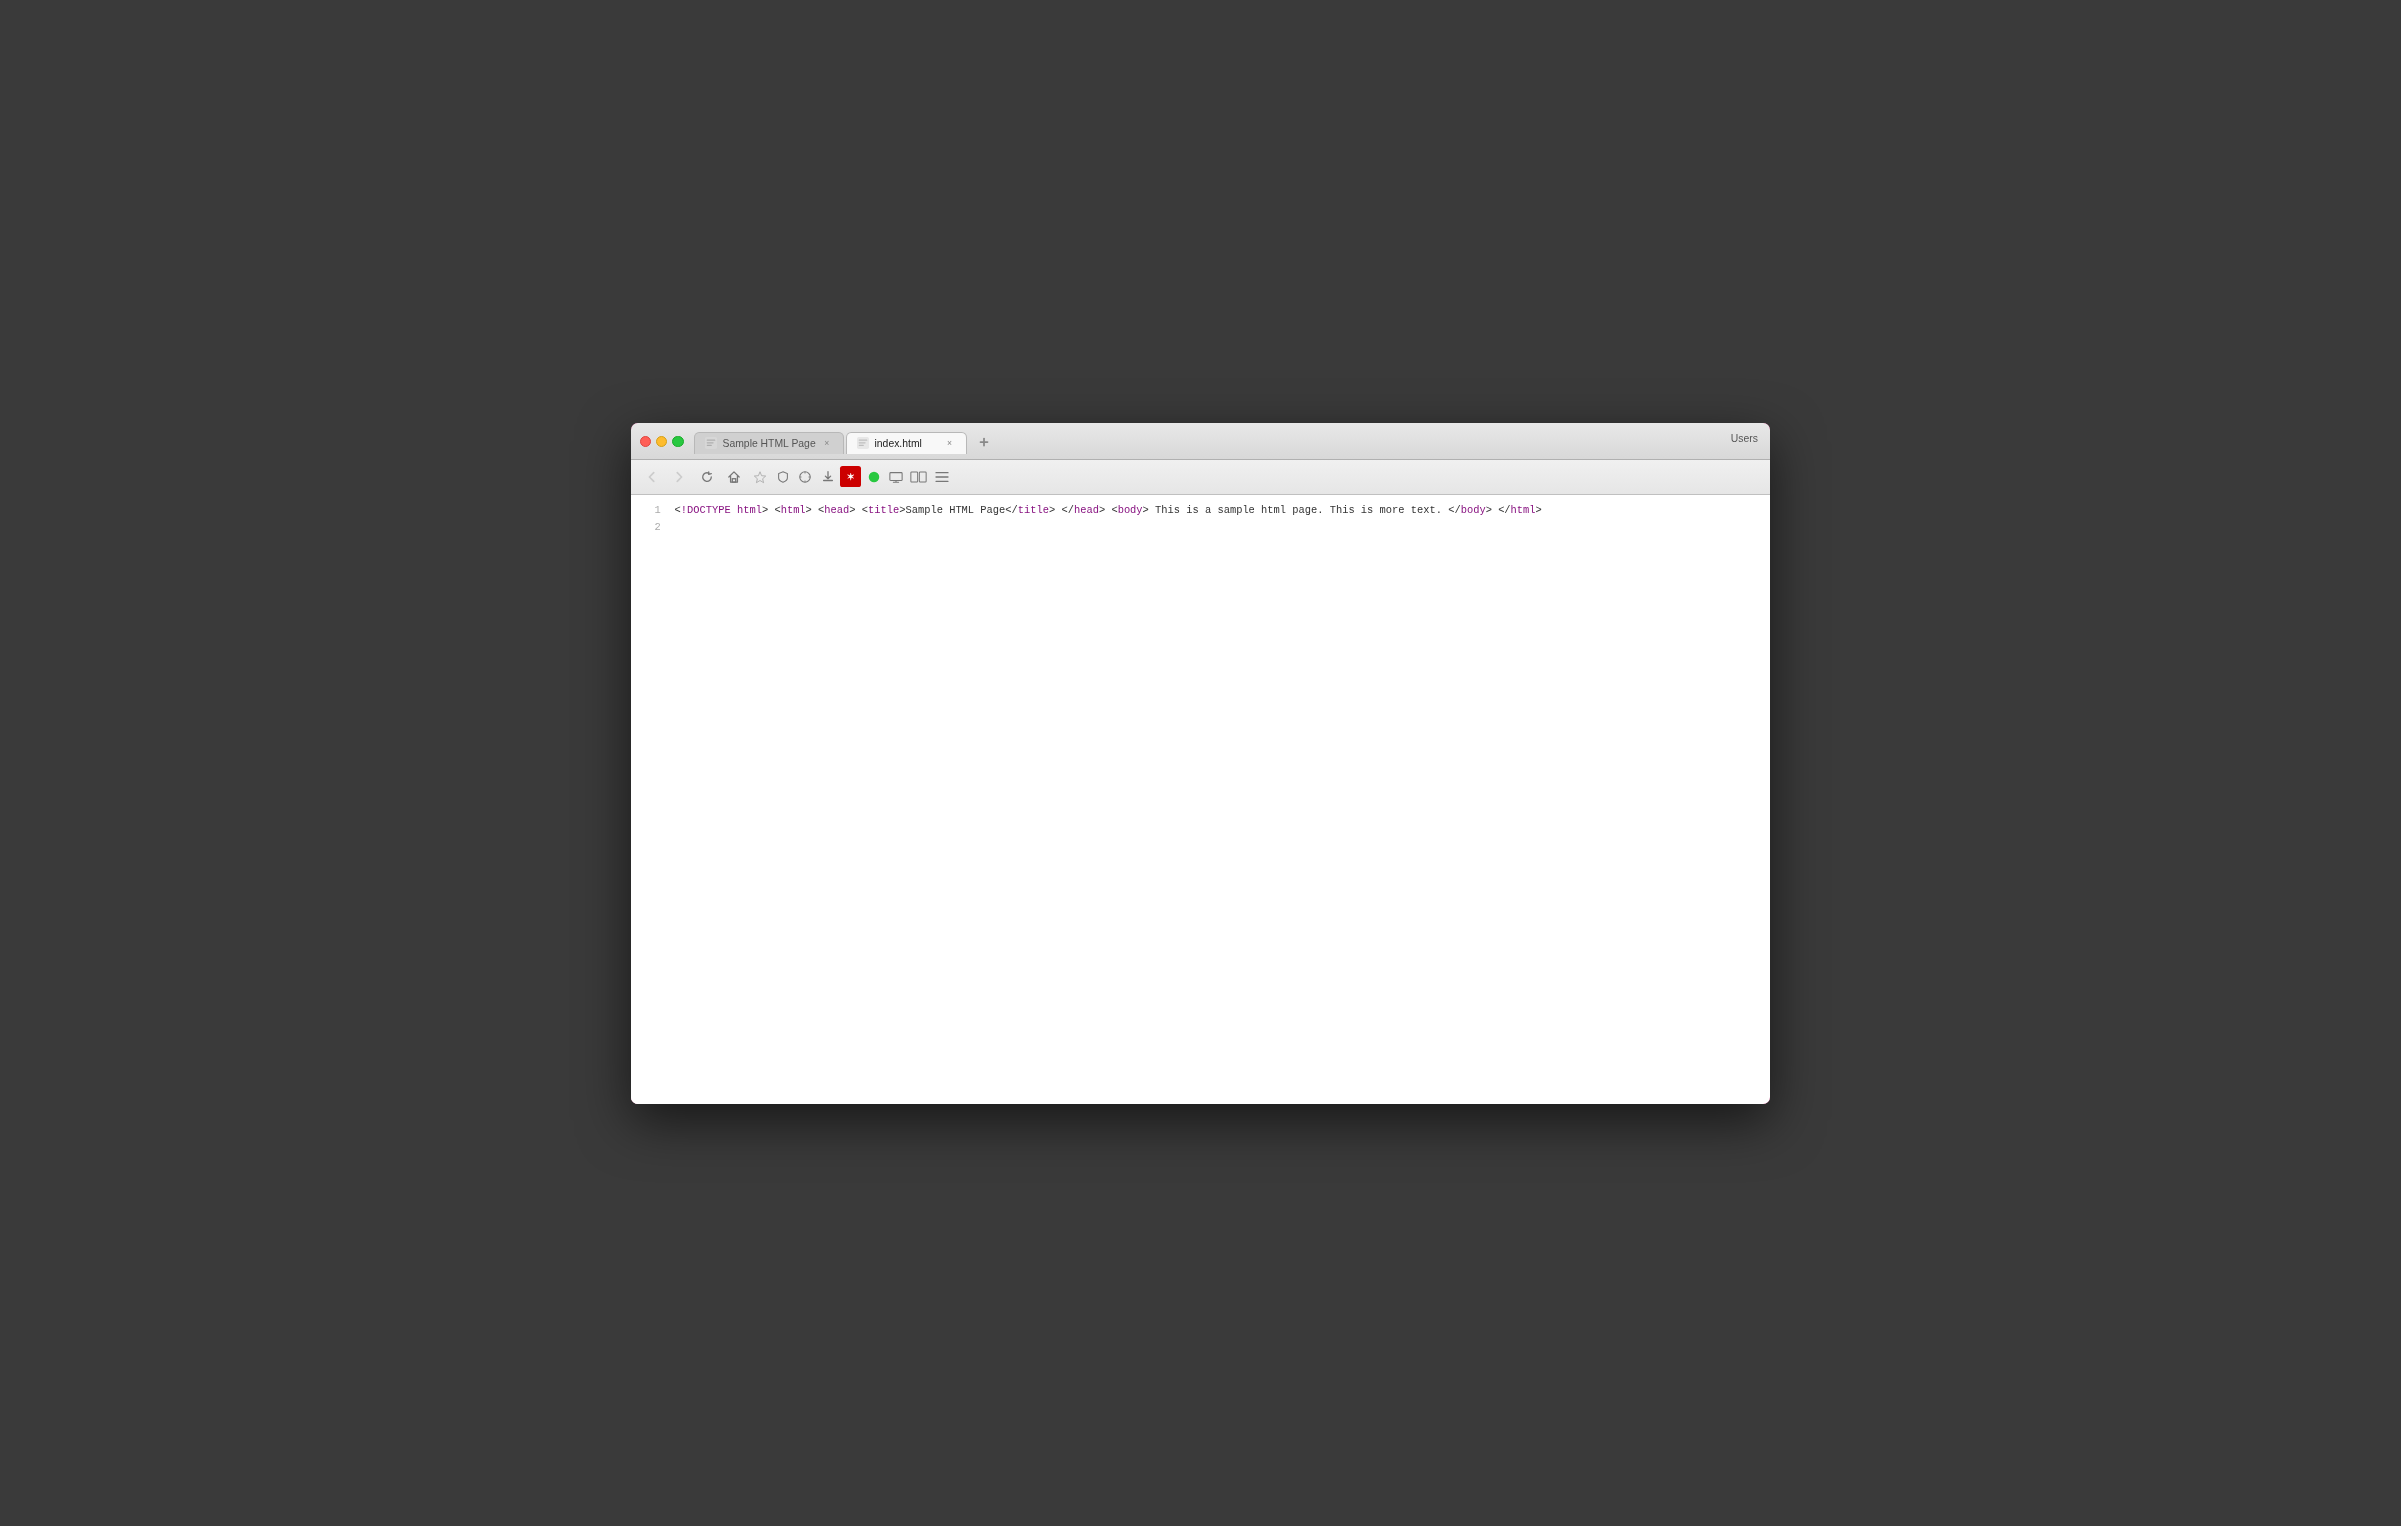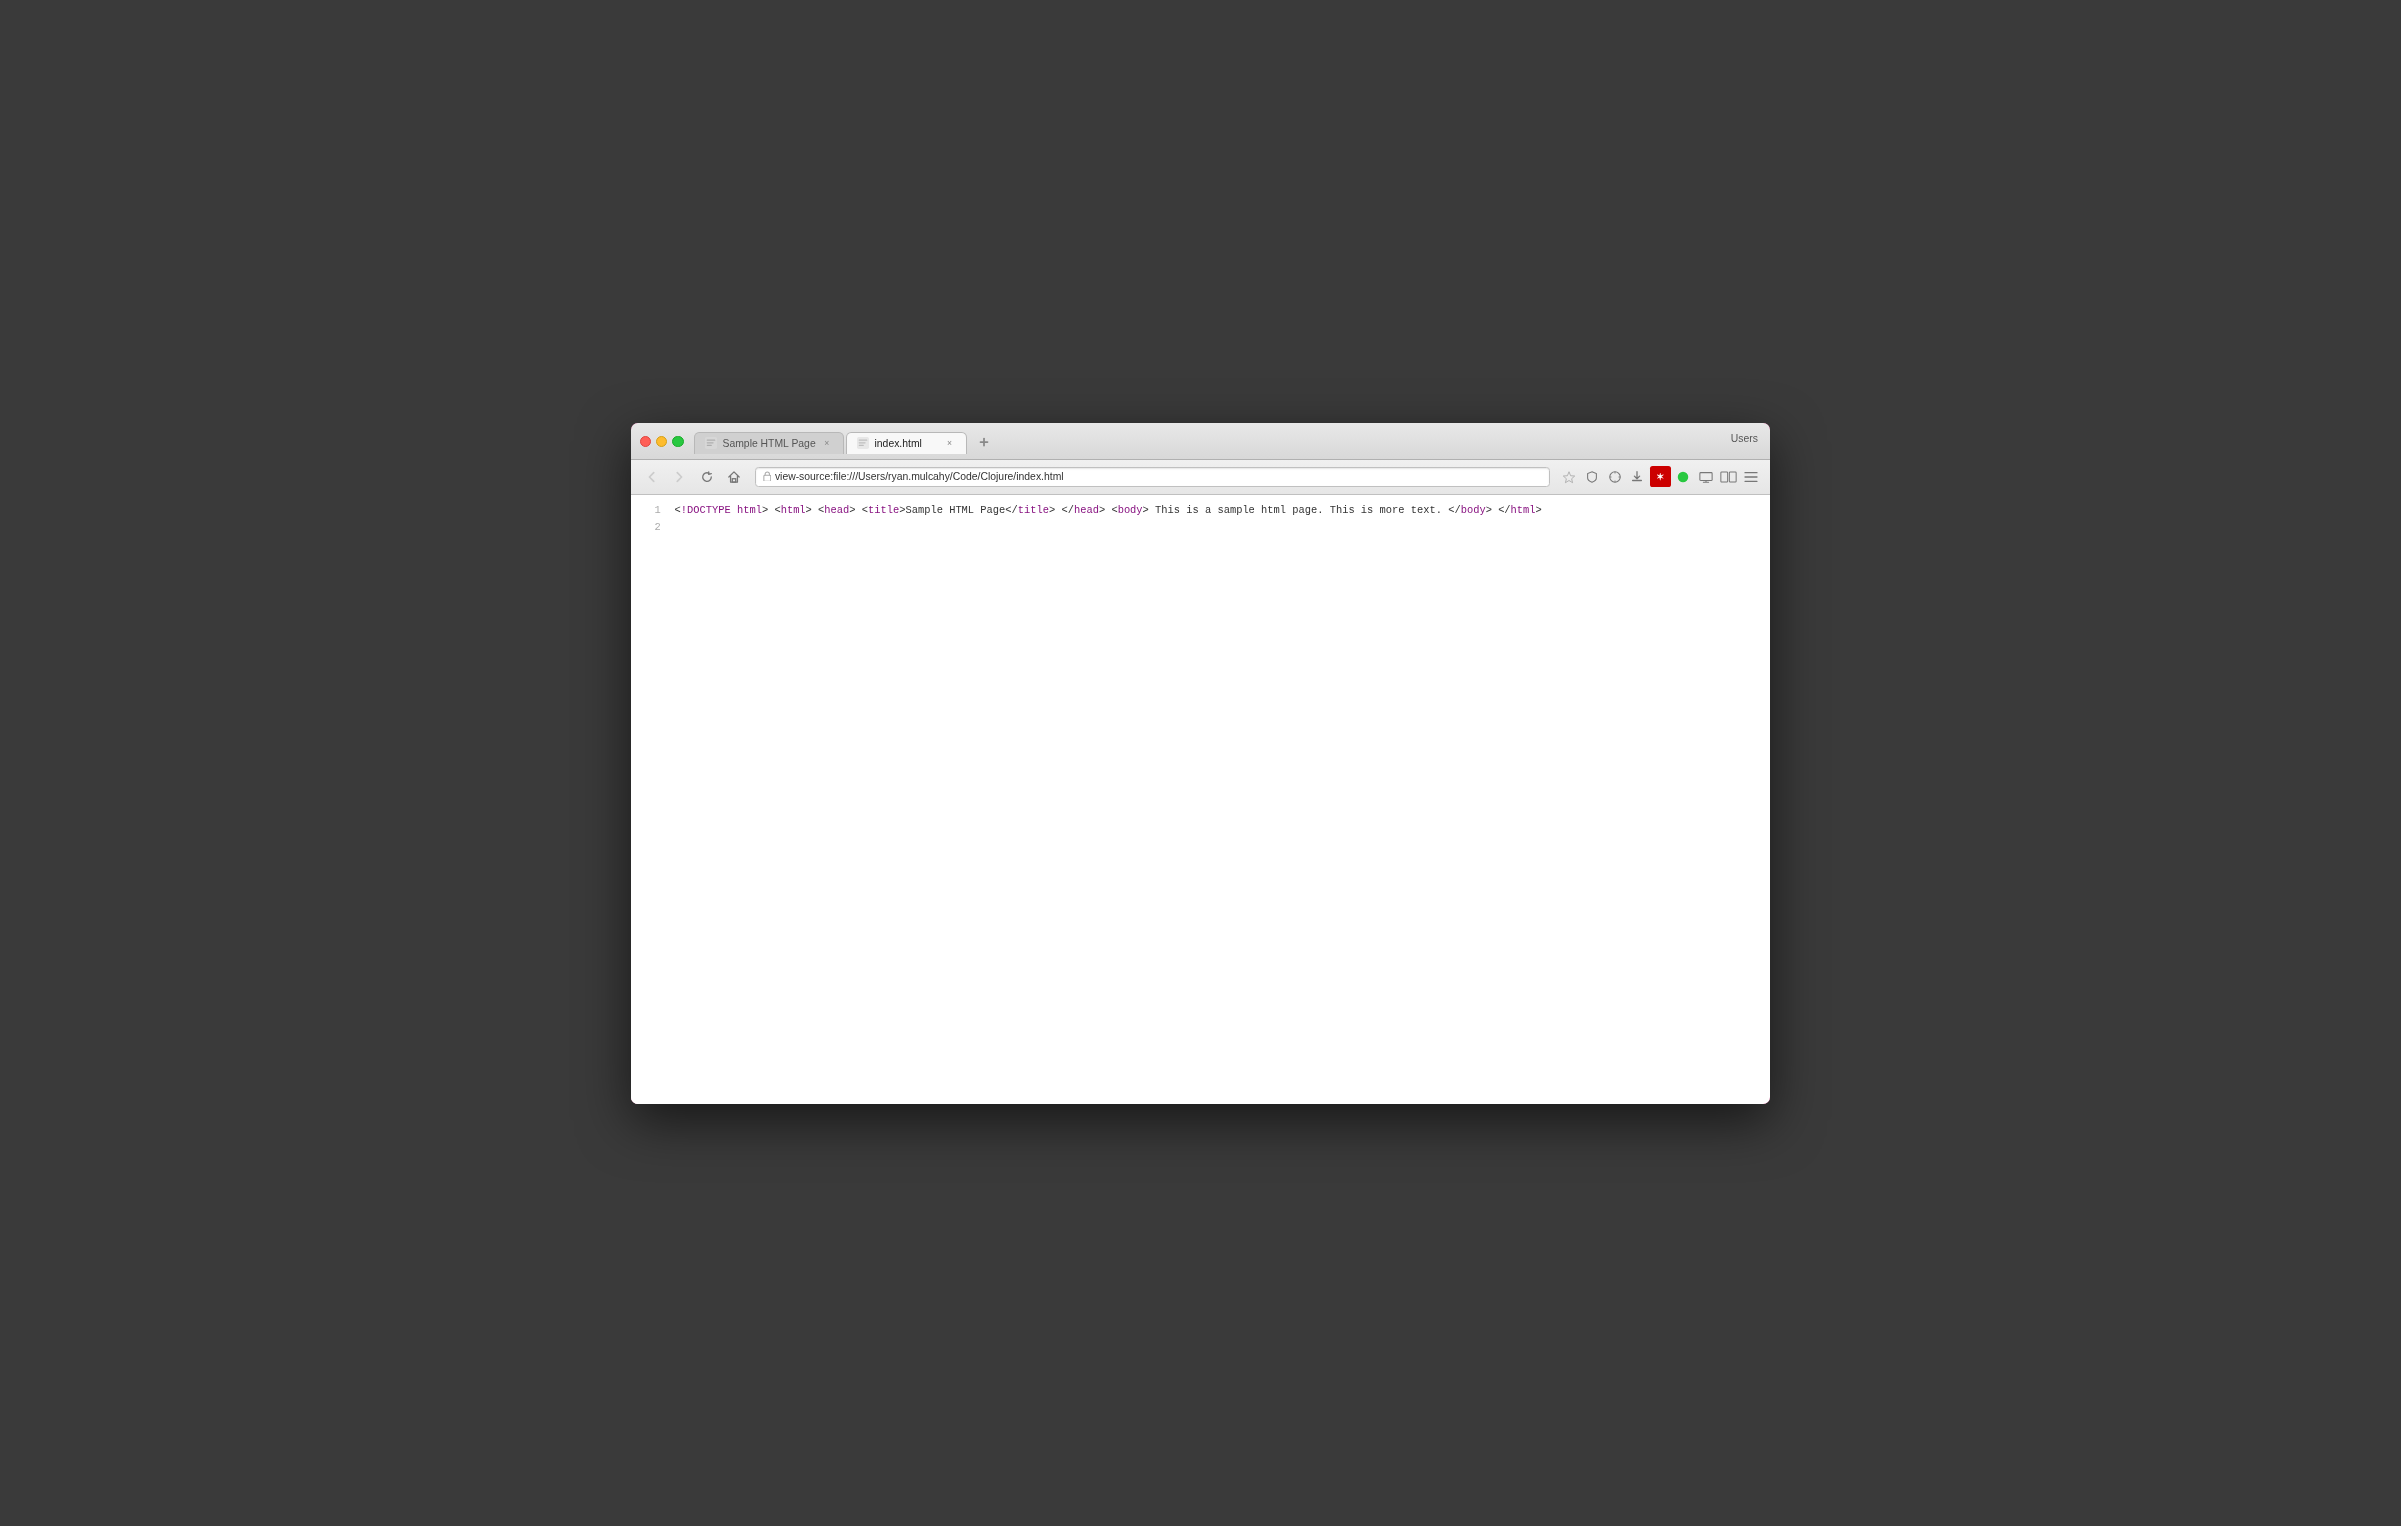--- a/index.html
+++ b/index.html
@@ -329,29 +329,20 @@
       </svg>
     </button>
     <button class="nav-button">
       <svg width="12" height="12" viewBox="0 0 14 14">
         <path d="M1 7 L7 1 L13 7" stroke="#777" stroke-width="1.5" fill="none" stroke-linecap="round" stroke-linejoin="round"></path>
         <path d="M3 6 L3 13 L11 13 L11 6" stroke="#777" stroke-width="1.5" fill="none" stroke-linecap="round" stroke-linejoin="round"></path>
         <rect x="5" y="9" width="4" height="4" stroke="#777" stroke-width="1.5" fill="none"></rect>
       </svg>
     </button>
 
-    <div class="address-bar-container">
-      <span class="address-bar-lock">
-        <svg width="8.6" height="10.4" viewBox="0 0 10 12">
-          <rect x="1" y="5" width="8" height="7" rx="1" stroke="#aaa" stroke-width="1.2" fill="none"></rect>
-          <path d="M2.5 5 V3.5 A2.5 2.5 0 0 1 7.5 3.5 V5" stroke="#aaa" stroke-width="1.2" fill="none"></path>
-        </svg>
-      </span>
-      <input class="address-bar" type="text" value="view-source:file:///Users/ryan.mulcahy/Code/Clojure/index.html" style="">
-    </div>
 
     <div class="toolbar-icons">
       <div class="toolbar-icon star">
         <svg width="14" height="14" viewBox="0 0 16 16">
           <path d="M8 2 L9.8 6.5 L14.5 6.9 L11 10 L12.1 14.5 L8 12 L3.9 14.5 L5 10 L1.5 6.9 L6.2 6.5 Z" stroke="#aaa" stroke-width="1" fill="none"></path>
         </svg>
       </div>
       <div class="toolbar-icon">
         <svg width="14" height="14" viewBox="0 0 16 16">
           <path d="M8 2 L13 4 L13 9 C13 12 8 14 8 14 C8 14 3 12 3 9 L3 4 Z" stroke="#777" stroke-width="1.2" fill="none"></path>

